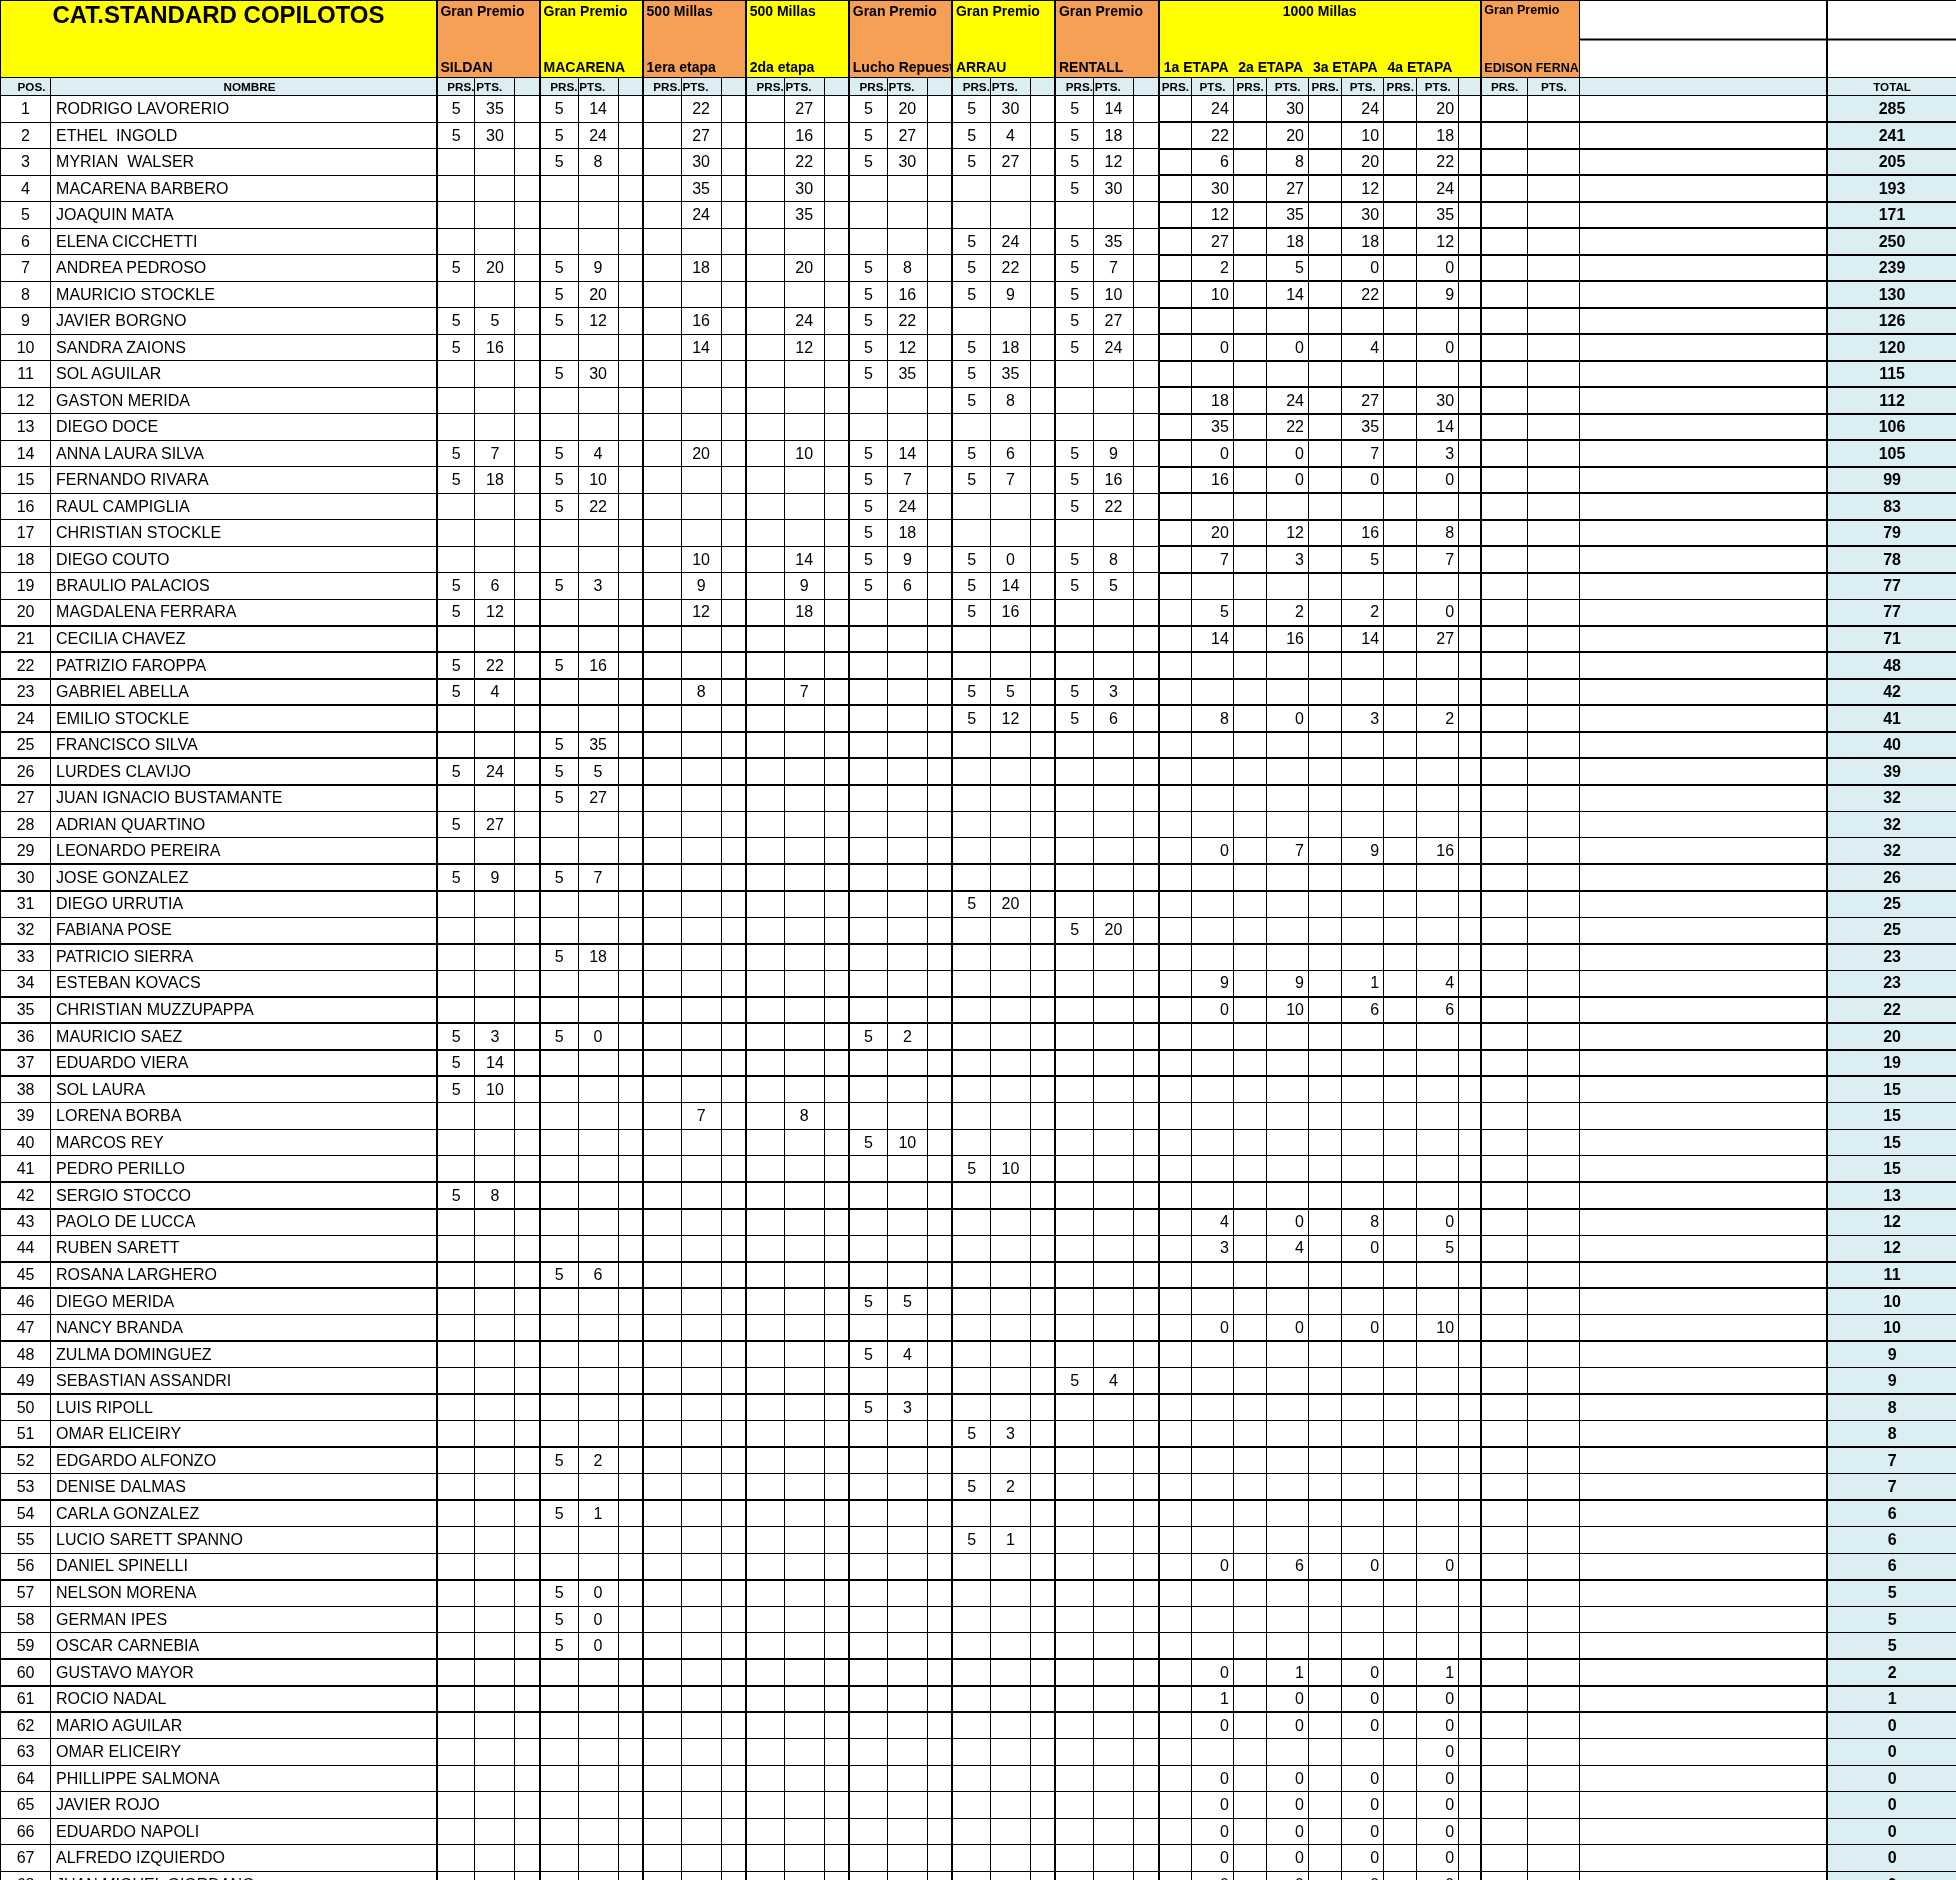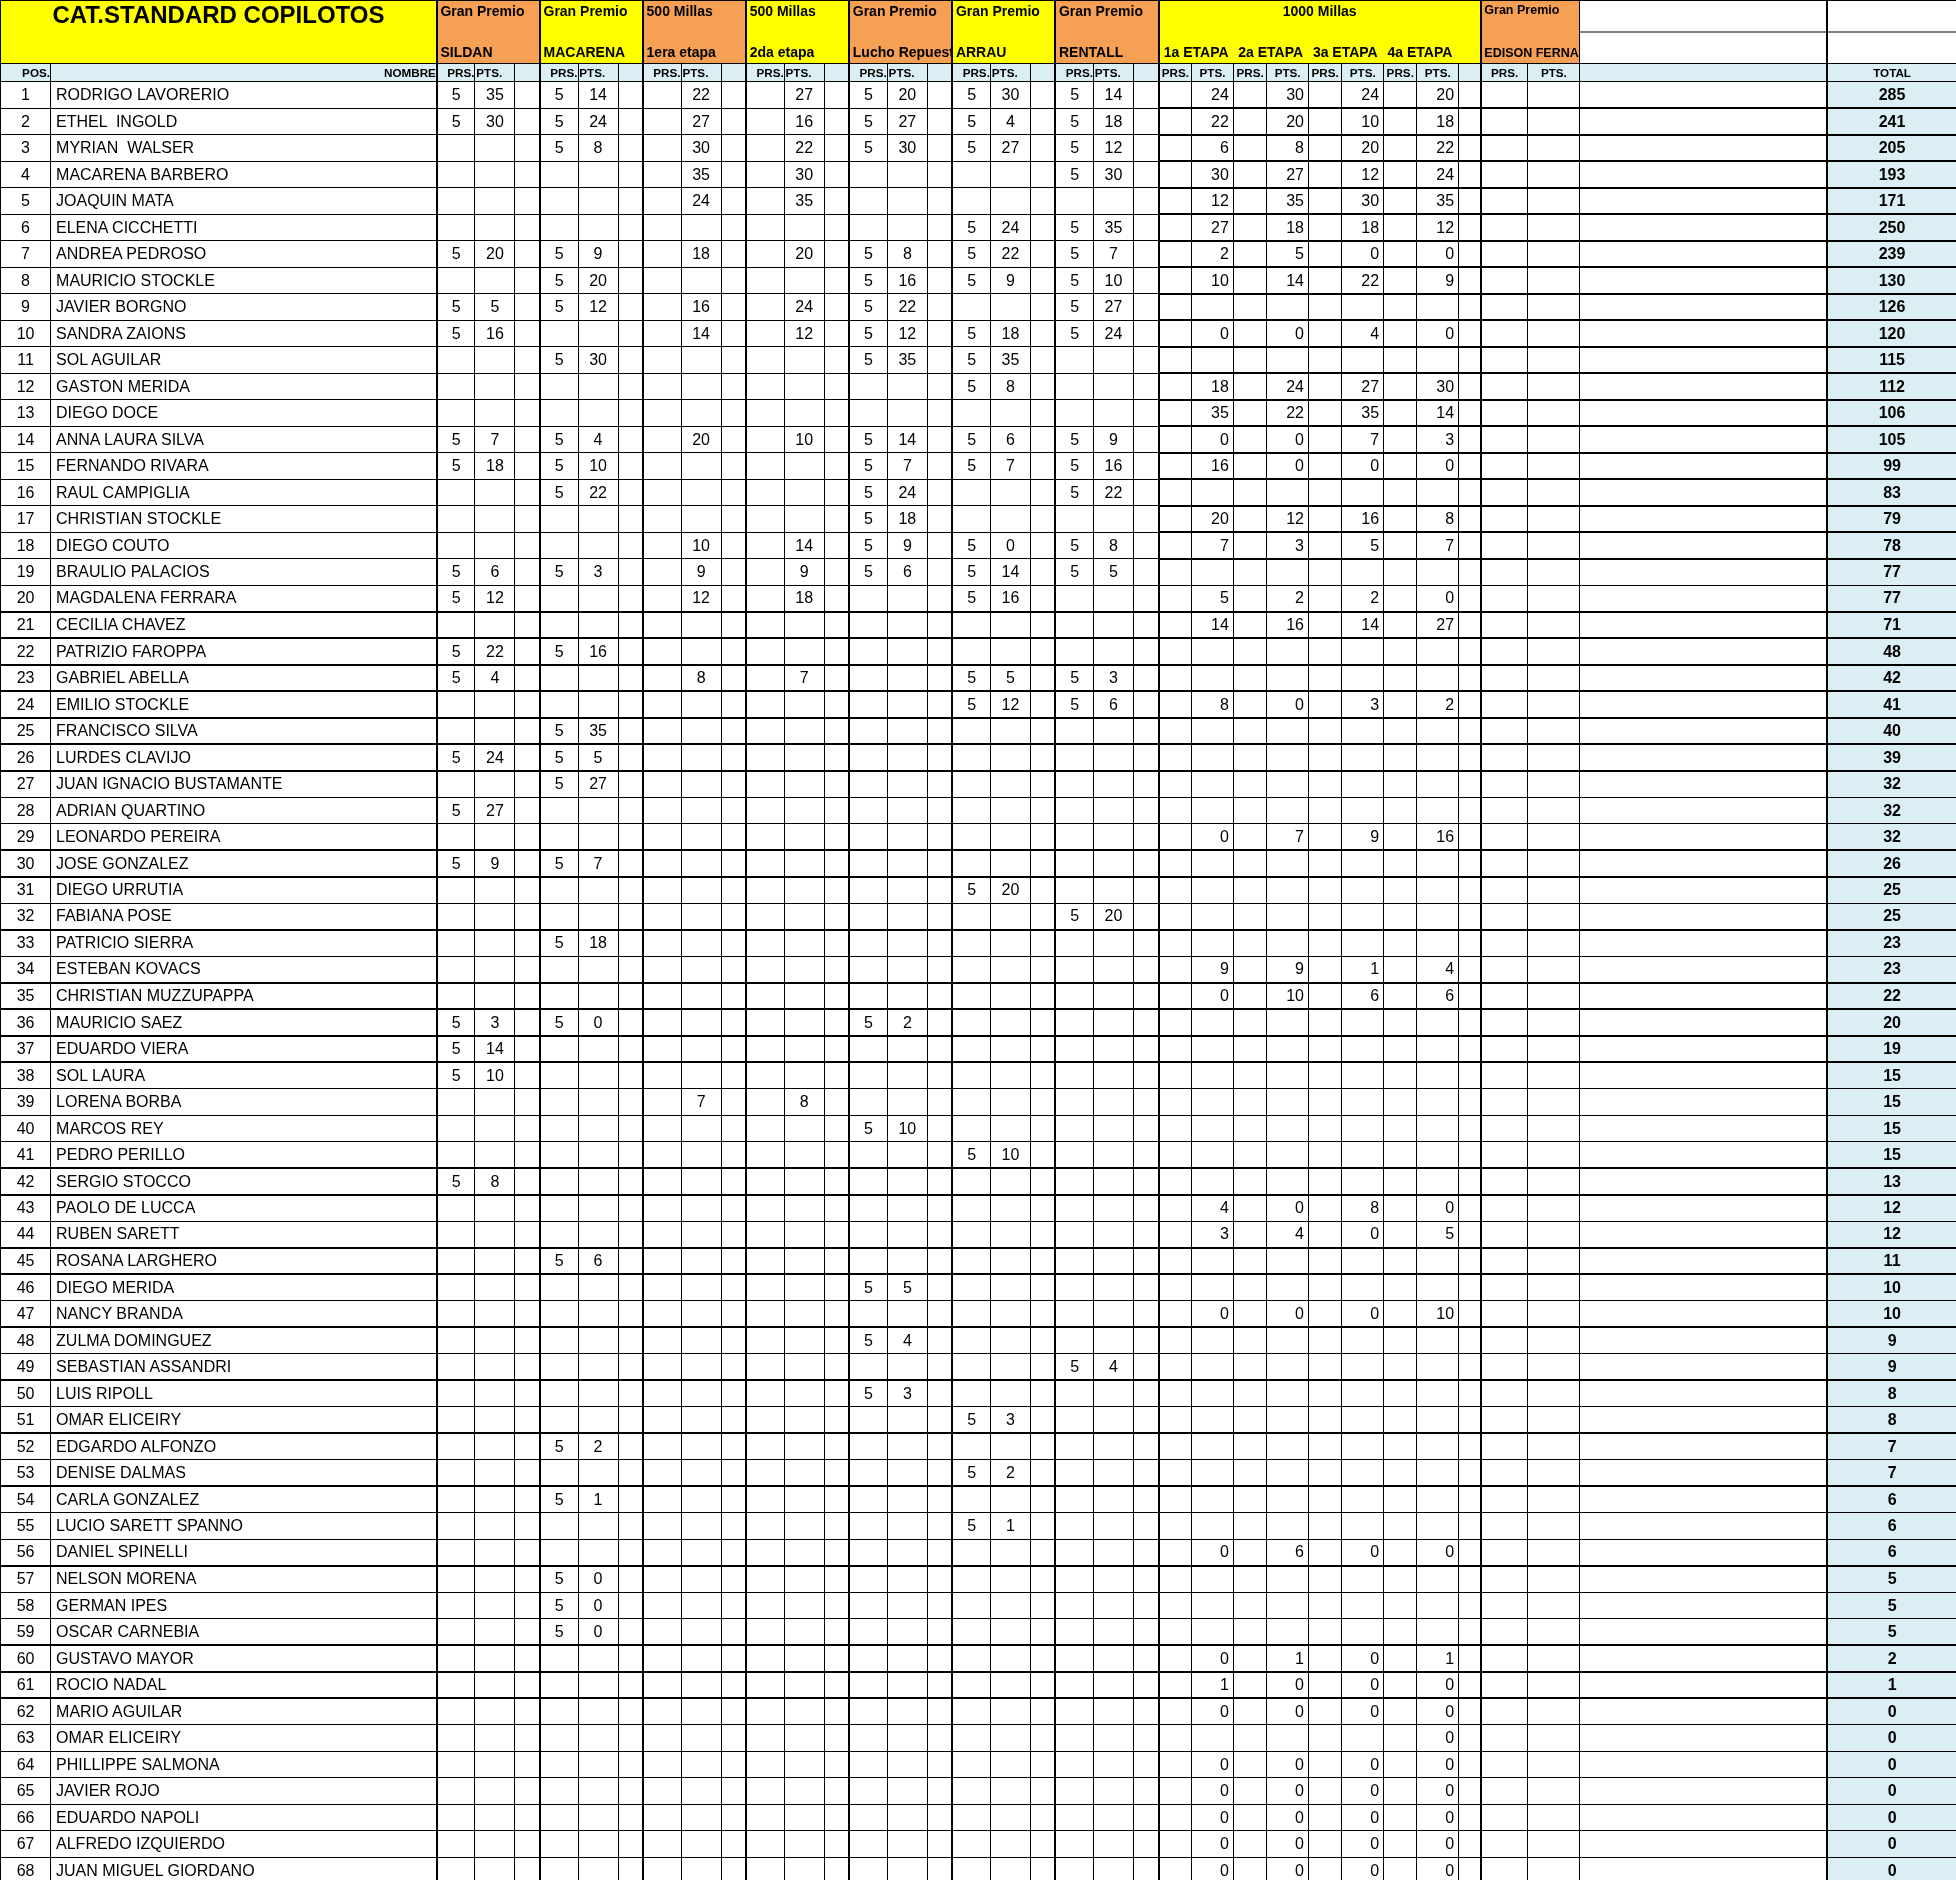--- a/index.html
+++ b/index.html
@@ -3,28 +3,28 @@
 <meta charset="utf-8">
 <style>
   html,body{margin:0;padding:0;background:#fff}
   table{border-collapse:collapse;table-layout:fixed;width:1957px;border:1.7px solid #000}
   td,th{border:0.8px solid #000;padding:0;overflow:hidden;box-sizing:border-box;
         font-family:"Liberation Sans",sans-serif;white-space:nowrap;font-weight:normal}
   thead tr.r1>th{height:63px;vertical-align:top}
   thead tr.r2>th{height:18.4px}
   tbody tr{height:26.5px}
   .titleCell{background:var(--title);font-size:24px;font-weight:bold;text-align:center;vertical-align:middle}
-  .evwrap{display:flex;flex-direction:column;justify-content:space-between;height:61px}
+  .evwrap{display:flex;flex-direction:column;justify-content:space-between;height:76px}
   .l1,.l2{font-weight:bold;font-size:14px;padding:1.7px 2.5px;text-align:left}
   .eds .l1,.eds .l2{font-size:12.5px}
   .mt{font-weight:bold;font-size:14px;text-align:center;padding-top:1.7px}
   .et{display:flex;padding:0 22px 1.7px 0}
   .et span{flex:1;font-weight:bold;font-size:14px;text-align:left;padding-left:4.2px}
   .sub{background:var(--hdr);font-weight:bold;font-size:11.7px;text-align:center;border-bottom:1.7px solid #000}
-  .sub.L{text-align:right;padding-left:12px}
+  .sub.L{text-align:center;padding-left:12px}
   .sub.pr{text-align:right}
   .sub.pl{text-align:left;padding-left:0.8px}
   .num{font-size:16px;text-align:center}
   .numR{font-size:16px;text-align:right;padding-right:4.2px}
   .name{font-size:16px;text-align:left;padding-left:5px;white-space:pre}
   .total{background:var(--total);font-weight:bold;font-size:16px;text-align:center}
   .sep,.gap{background:#fff}
   .bl2{border-left:2.1px solid #000}
   .bl3{border-left:2.5px solid #000}
   .wsplit{background:linear-gradient(to bottom,#fff 49%,#000 49%,#000 50.8%,#fff 50.8%)}

